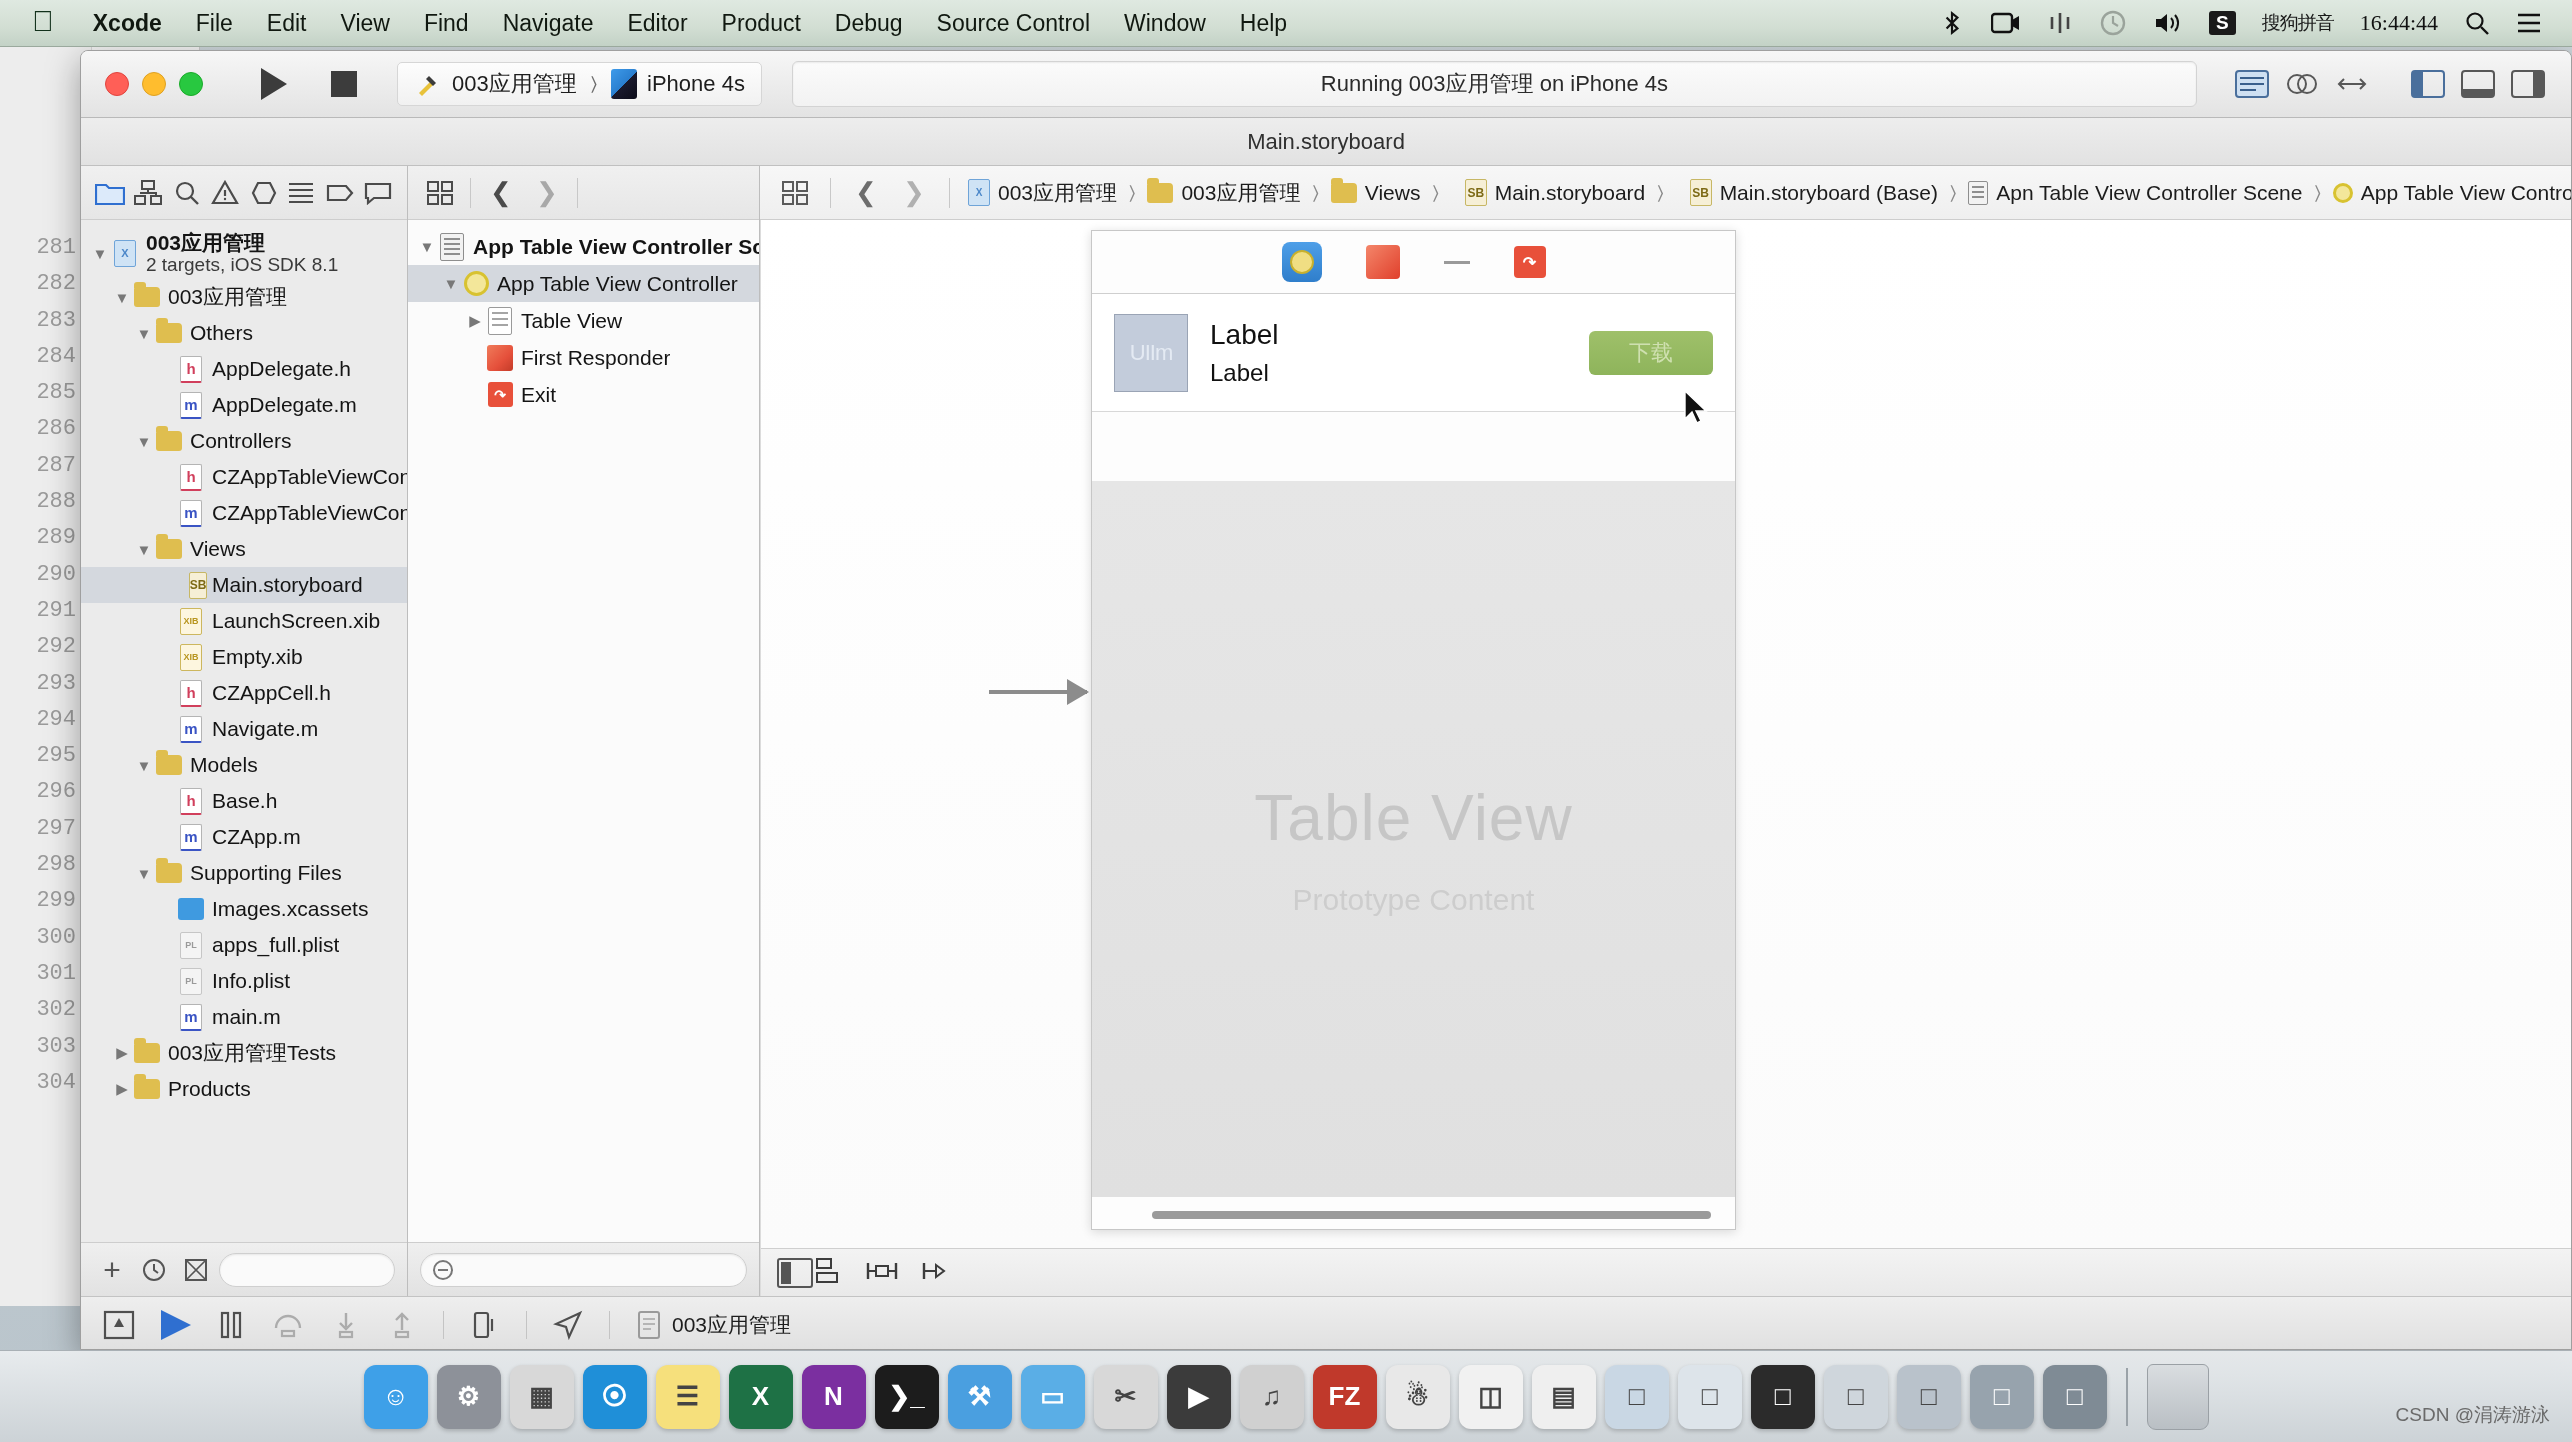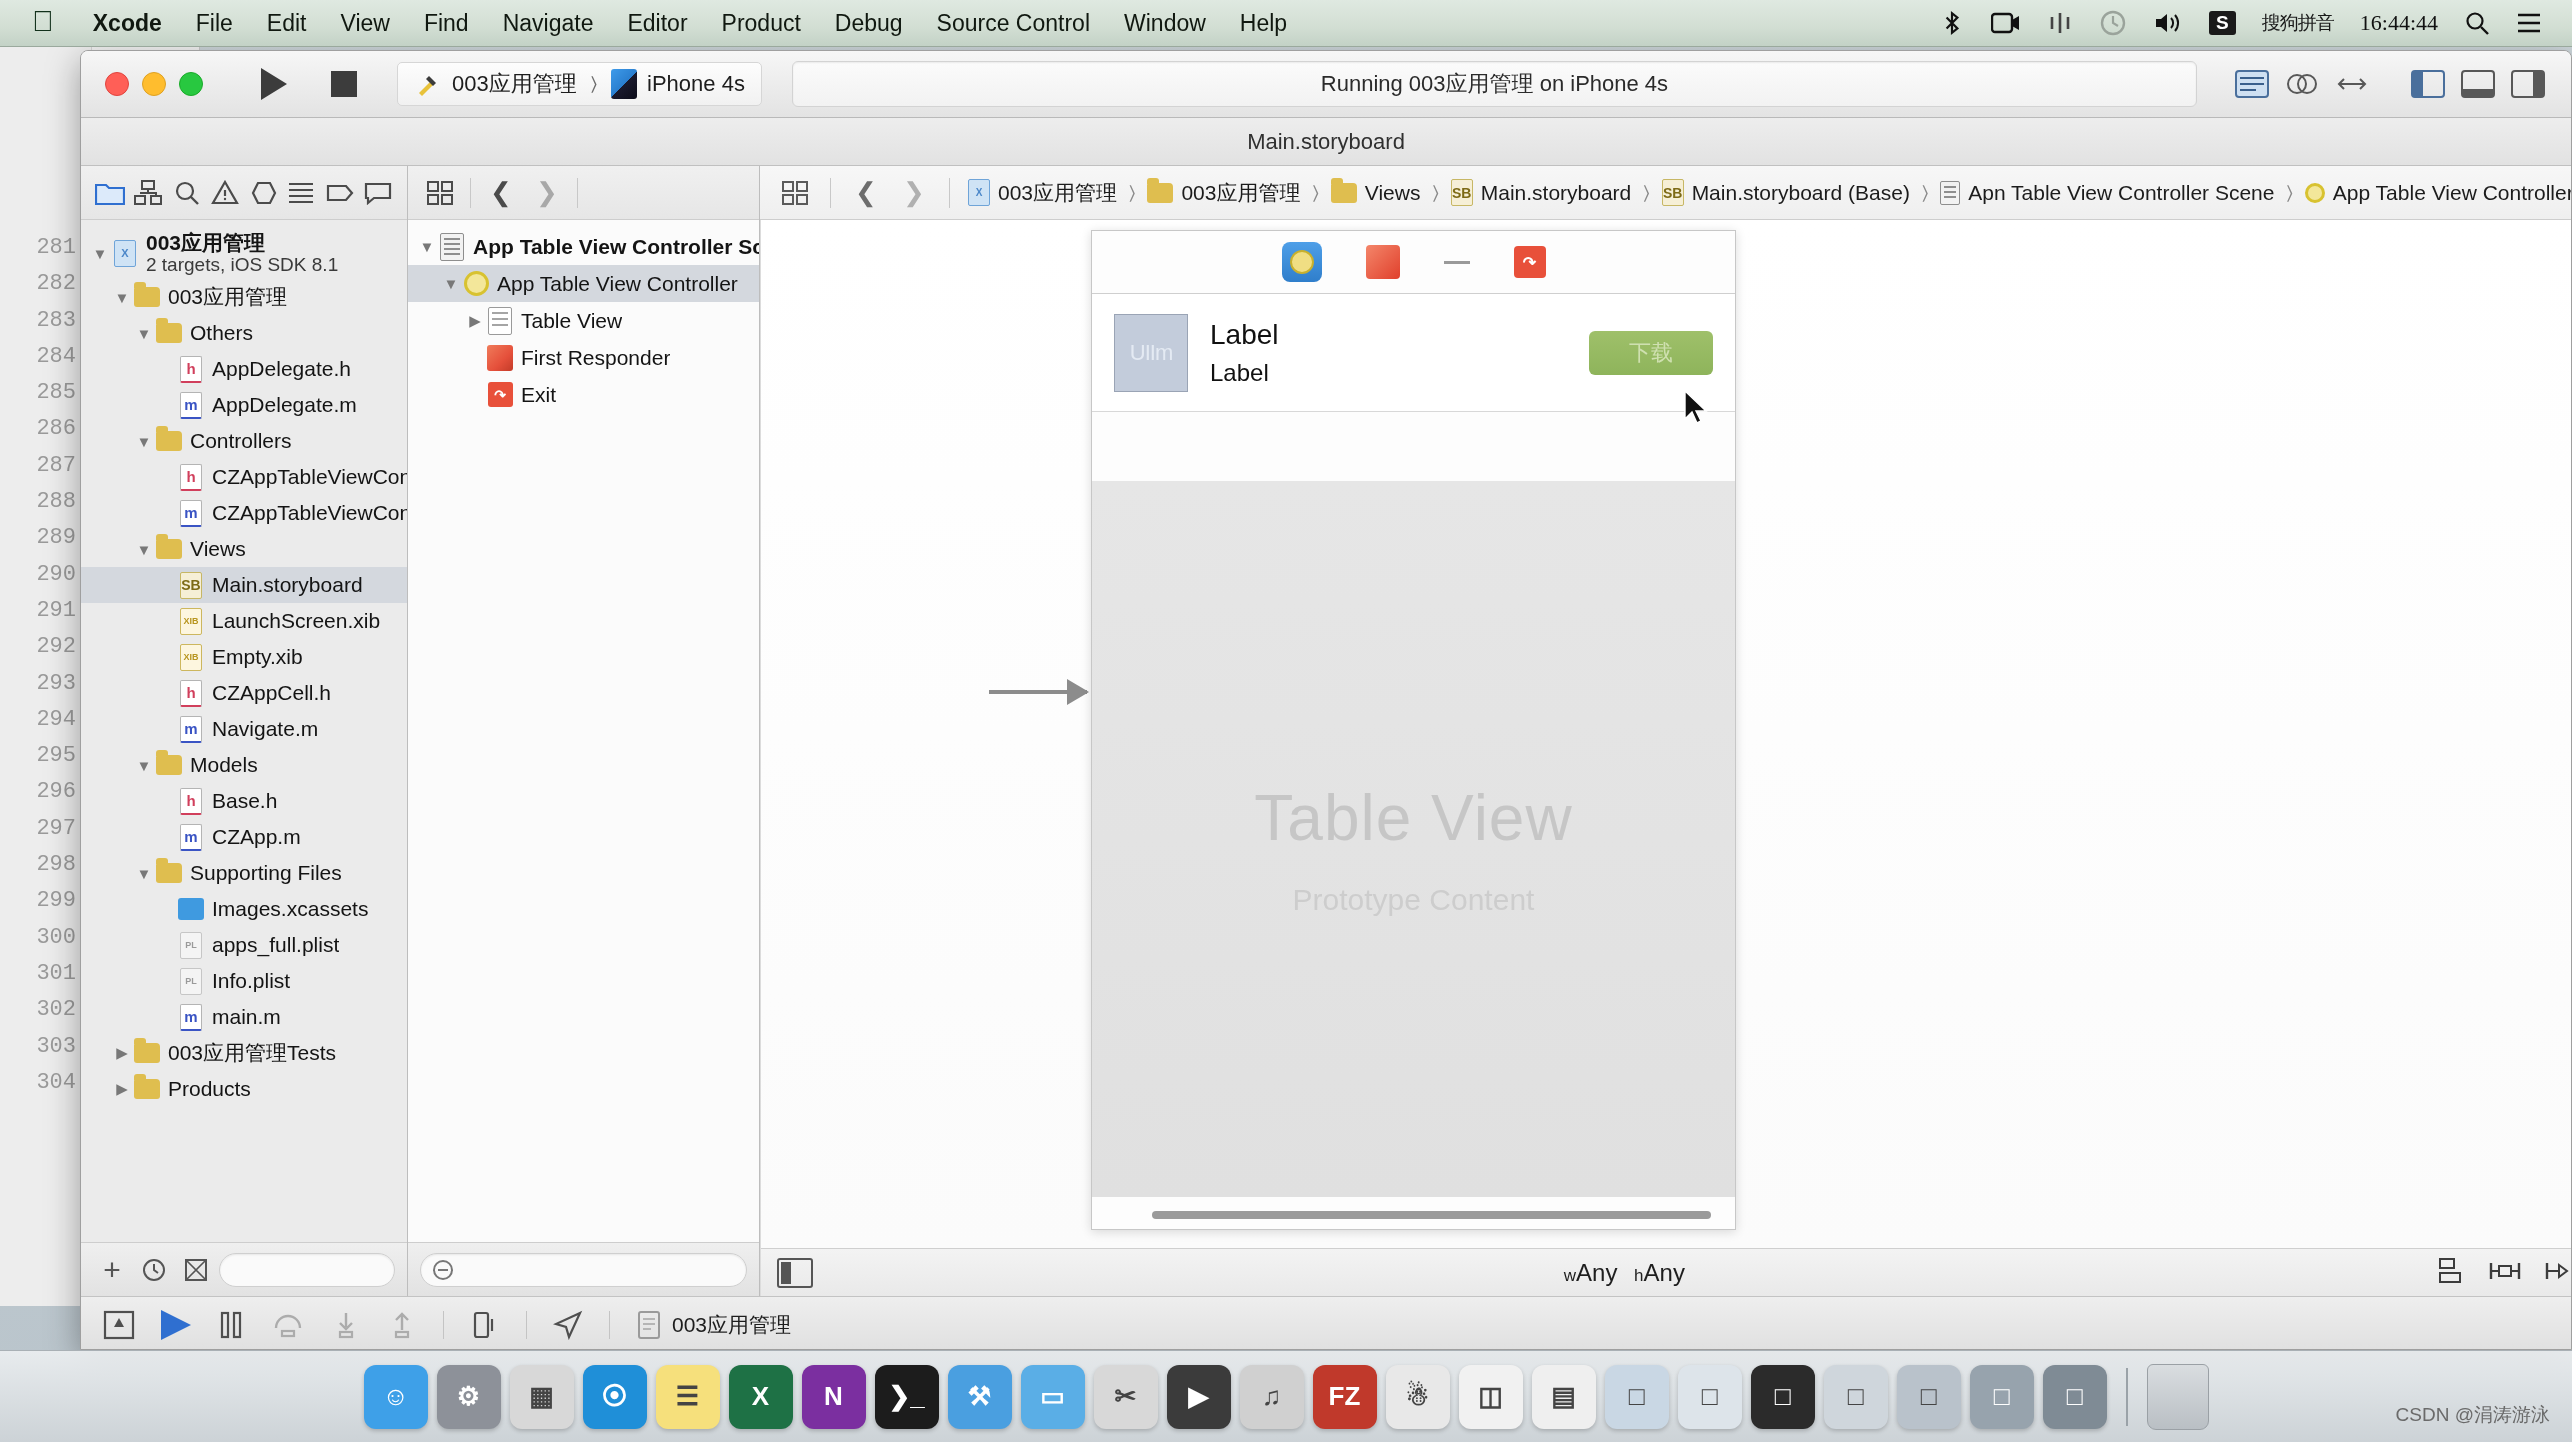--- a/index.html
+++ b/index.html
@@ -186,21 +186,21 @@
     background: #dfbe4f; border-radius: 3px 3px 0 0;
   }
   .fileico {
     width: 22px; height: 27px; border-radius: 2px; background: #fff;
     border: 1px solid #b4b4b4; font-size: 15px; font-weight: bold;
     display: flex; align-items: center; justify-content: center; line-height: 1;
   }
   .fileico.h { color: #d13f5c; border-bottom: 2px solid #d13f5c; }
   .fileico.m { color: #3a54c4; border-bottom: 2px solid #3a54c4; }
   .fileico.xib { color: #b8951f; background: #fdf6df; border-color: #cdb75e; font-size: 9px; }
-  .fileico.sb { color: #7d6a16; background: #f6efd6; border-color: #c7b765; font-size: 14px;}
+  .fileico.sb { color: #7d6a16; background: #f6efd6; border-color: #c7b765; font-size: 12px; margin-left: 14px;}
   .fileico.plist { color: #9a9a9a; background: #f4f4f4; border-color: #c6c6c6; font-size: 9px;}
   .fileico.proj { color: #4b87c9; background: #cfe3f5; border-color: #6fa4d8; font-size: 11px;}
   .xcassets { width: 26px; height: 22px; background: #3f9ae0; border-radius: 3px; }
 
   .navfooter {
     height: 54px; border-top: 1px solid #cdcdcd;
     background: linear-gradient(180deg,#efefef,#e2e2e2);
     display: flex; align-items: center; gap: 4px; padding: 0 12px;
   }
   .navfooter .fi { width: 38px; height: 38px; display:flex; align-items:center; justify-content:center; color:#555; }
@@ -1019,24 +1019,20 @@
 
             <div class="cursor-arrow">
               <svg width="28" height="38" viewBox="0 0 28 38">
                   <path d="M2 1l0 28 7-7 5 11 4-2-5-10 10 0z" fill="#111" stroke="#fff" stroke-width="1.4"></path>
                 </svg>
             </div>
           </div>
 
           <div class="canvasfooter">
             <div class="left-ic"></div>
-            <div class="sizeclass">
-              <span class="small">w</span><span>Any</span>
-              <span class="small" style="margin-left:10px">h</span><span>Any</span>
-            </div>
             <div class="cfoot-icons">
               <span>
                 <svg width="30" height="28" viewBox="0 0 30 28">
                     <rect x="4" y="2" width="14" height="9" stroke="#3c3c3c" stroke-width="2" fill="none"></rect>
                     <rect x="4" y="16" width="20" height="9" stroke="#3c3c3c" stroke-width="2" fill="none"></rect>
                   </svg>
               </span>
               <span>
                 <svg width="34" height="28" viewBox="0 0 34 28">
                     <path d="M3 6v16M31 6v16" stroke="#3c3c3c" stroke-width="2.4"></path>

